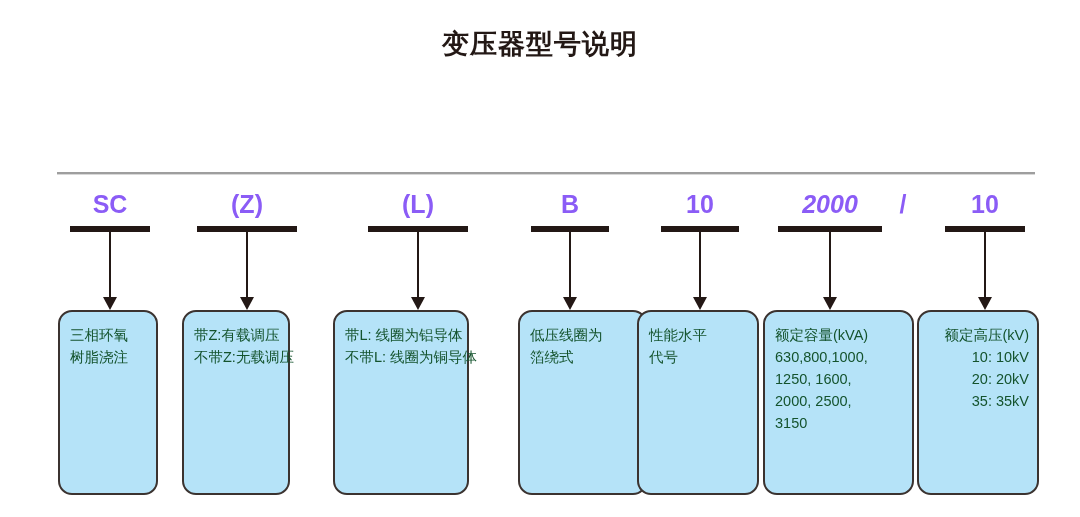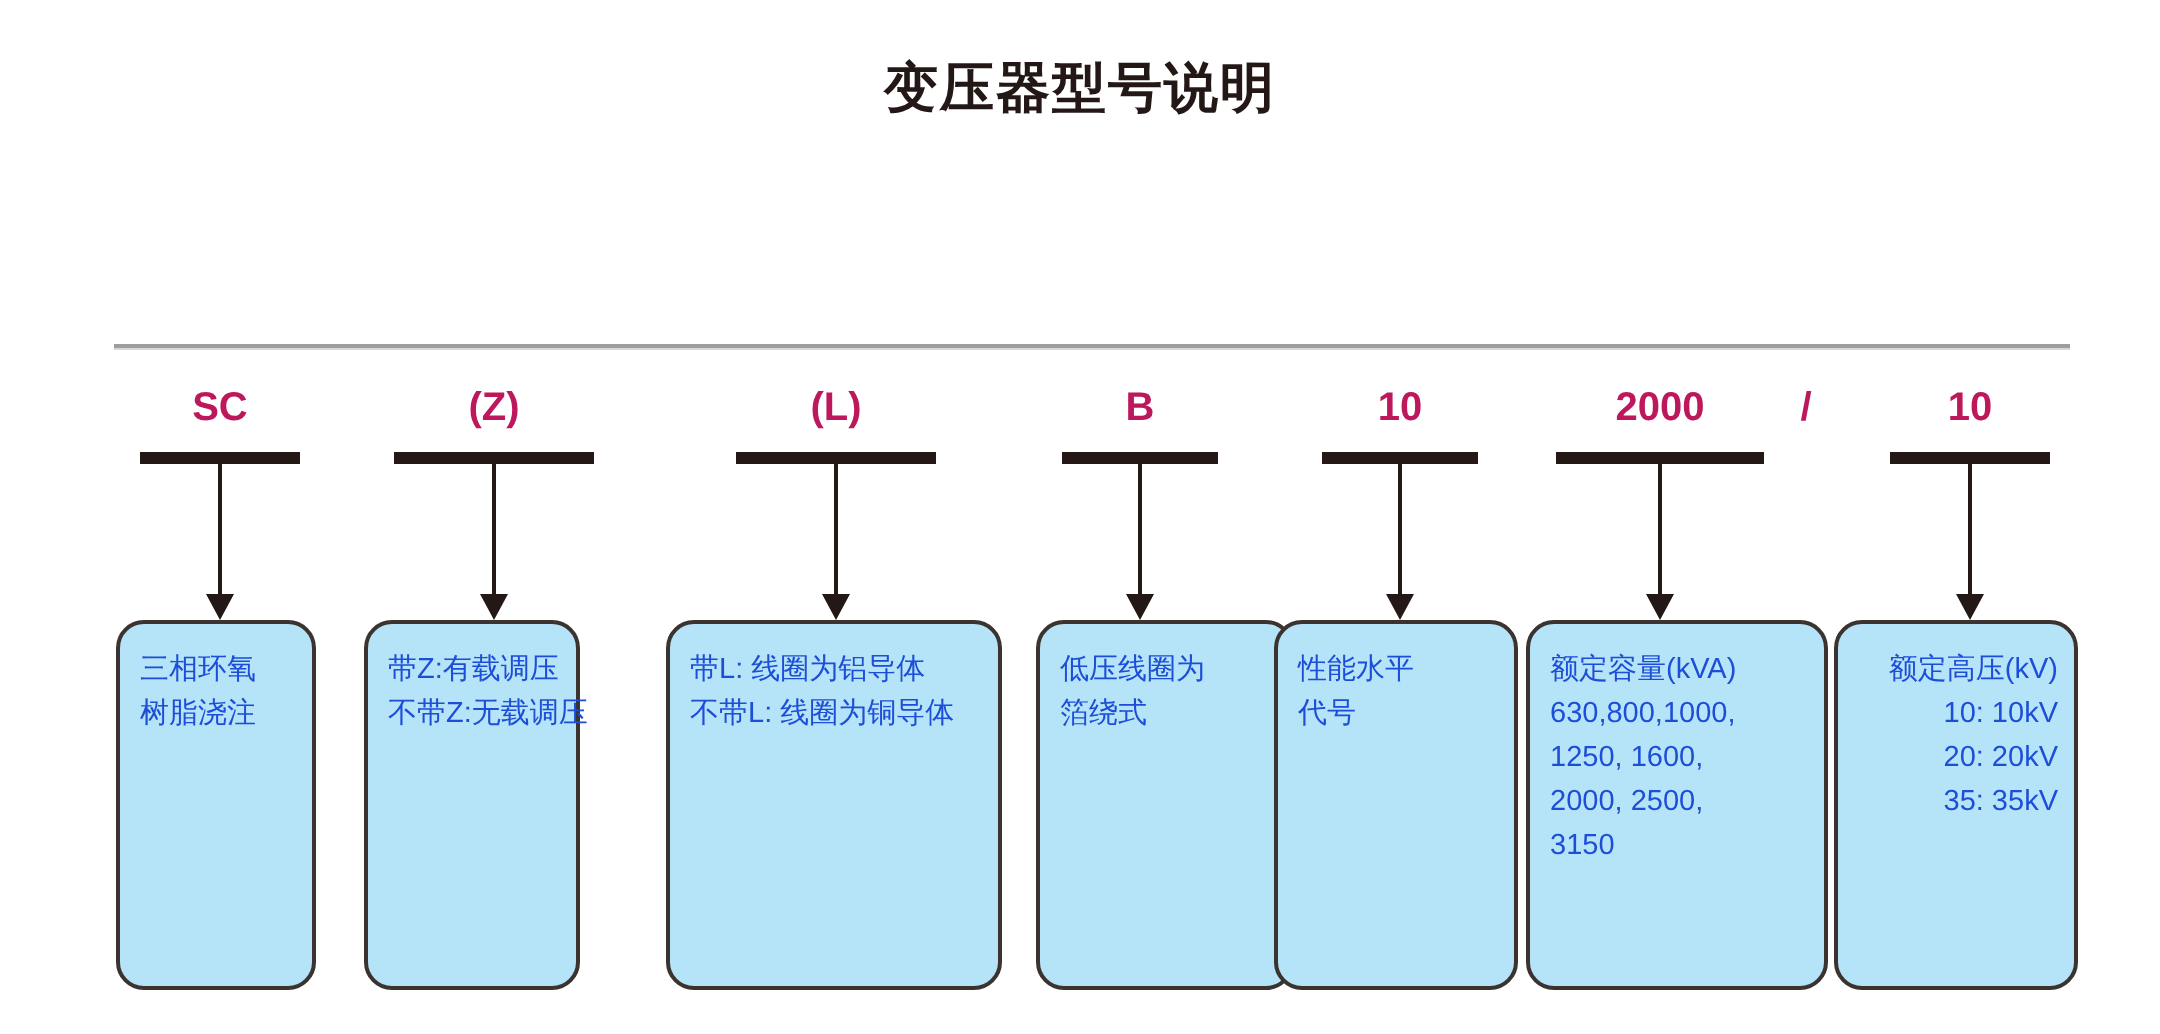--- a/index.html
+++ b/index.html
@@ -49,23 +49,23 @@
     border-bottom: 1px solid #d8d8d8;
   }
 
   
   .code-cell {
     position: absolute;
     top: 188px;
     text-align: center;
   }
   .code-text {
-    font-size: 20px;
+    font-size: 25px;
     font-weight: bold;
-    color: #be185d;
+    color: #8b5cf6;
     line-height: 32px;
     white-space: nowrap;
   }
   .code-underline {
     margin: 6px auto 0 auto;
     height: 6px;
     background: #231815;
   }
 
   
@@ -99,21 +99,21 @@
     height: 185px;
     box-sizing: border-box;
     background: #b5e3f8;
     border: 2.5px solid #3b3330;
     border-radius: 14px;
     padding: 12px 8px 8px 10px;
   }
   .desc-line {
     font-size: 14.5px;
     line-height: 22px;
-    color: #1d4ed8;
+    color: #14532d;
     white-space: nowrap;
   }
 </style>
 </head>
 <body>
 
 <div id="diagram-canvas">
 
   <div id="page-title">变压器型号说明</div>
 
@@ -146,21 +146,21 @@
   </div>
 
   <div class="code-cell" style="left:338px; width:160px;">
     <div class="code-text">(L)</div>
     <div class="code-underline" style="width:100px;"></div>
   </div>
   <div class="arrow" style="left:338px; top:232px; width:160px; height:78px;">
     <div class="arrow-shaft" style="height:65px;"></div>
     <div class="arrow-head"></div>
   </div>
-  <div class="desc-box" style="left:333px; width:168px;">
+  <div class="desc-box" style="left:333px; width:136px;">
     <div class="desc-line">带L: 线圈为铝导体</div>
     <div class="desc-line">不带L: 线圈为铜导体</div>
   </div>
 
   <div class="code-cell" style="left:520px; width:100px;">
     <div class="code-text">B</div>
     <div class="code-underline" style="width:78px;"></div>
   </div>
   <div class="arrow" style="left:520px; top:232px; width:100px; height:78px;">
     <div class="arrow-shaft" style="height:65px;"></div>
@@ -177,21 +177,21 @@
   </div>
   <div class="arrow" style="left:645px; top:232px; width:110px; height:78px;">
     <div class="arrow-shaft" style="height:65px;"></div>
     <div class="arrow-head"></div>
   </div>
   <div class="desc-box" style="left:637px; width:122px;">
     <div class="desc-line">性能水平</div>
     <div class="desc-line">代号</div>
   </div>
 
-  <div class="code-cell" style="left:765px; width:130px;">
+  <div class="code-cell" style="left:765px; width:130px;font-style:italic;">
     <div class="code-text">2000</div>
     <div class="code-underline" style="width:104px;"></div>
   </div>
   <div class="arrow" style="left:765px; top:232px; width:130px; height:78px;">
     <div class="arrow-shaft" style="height:65px;"></div>
     <div class="arrow-head"></div>
   </div>
   <div class="desc-box" style="left:763px; width:151px;">
     <div class="desc-line">额定容量(kVA)</div>
     <div class="desc-line">630,800,1000,</div>

